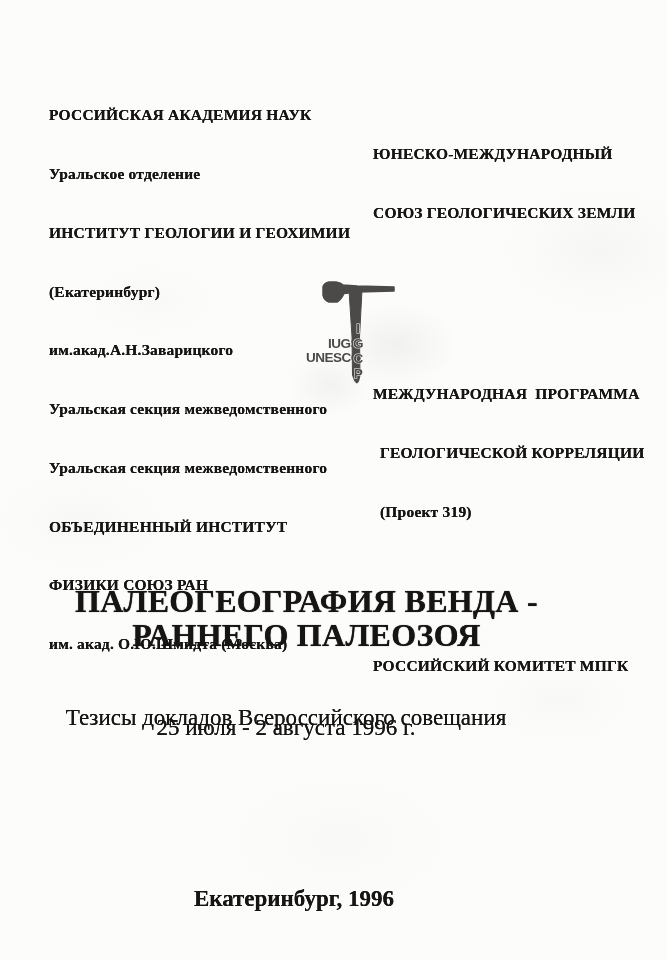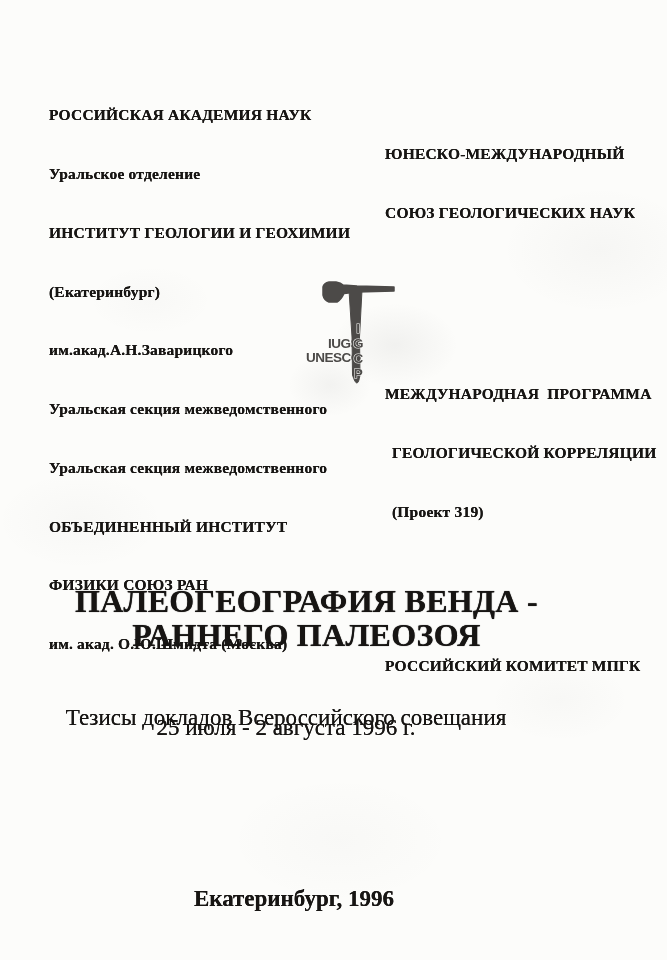--- a/index.html
+++ b/index.html
@@ -29,21 +29,21 @@
   .hcol {
     position: absolute;
     font-size: 15.5px;
     font-weight: 700;
     line-height: 19.6px;
     letter-spacing: 0.2px;
     white-space: pre;
     text-shadow: 0 0 0.4px currentColor;
   }
   .col-left  { left: 49px;  top: 66px; }
-  .col-right { left: 373px; top: 66px; margin-left: 12px; }
+  .col-right { left: 373px; top: 66px; }
   .rgroup2 { margin-top: 44px; }
   .rgroup3 { margin-top: 17px; }
   .indent { padding-left: 7px; }
 
   .logo {
     position: absolute;
     left: 303px; top: 277px;
     width: 140px; height: 120px;
     filter: blur(0.35px);
   }
@@ -111,21 +111,21 @@
   <div>Уральская секция межведомственного</div>
   <div>Уральская секция межведомственного</div>
   <div>ОБЪЕДИНЕННЫЙ ИНСТИТУТ</div>
   <div>ФИЗИКИ СОЮЗ РАН</div>
   <div>им. акад. О.Ю.Шмидта (Москва)</div>
 </div>
 
 <div class="hcol col-right">
   <div class="rgroup">
     <div>ЮНЕСКО-МЕЖДУНАРОДНЫЙ</div>
-    <div>СОЮЗ ГЕОЛОГИЧЕСКИХ НАУК</div>
+    <div>СОЮЗ ГЕОЛОГИЧЕСКИХ ЗЕМЛИ</div>
   </div>
   <div class="rgroup rgroup2">
     <div>МЕЖДУНАРОДНАЯ&nbsp; ПРОГРАММА</div>
     <div class="indent">ГЕОЛОГИЧЕСКОЙ КОРРЕЛЯЦИИ</div>
     <div class="indent">(Проект 319)</div>
   </div>
   <div class="rgroup rgroup3">
     <div>РОССИЙСКИЙ КОМИТЕТ МПГК</div>
   </div>
 </div>

